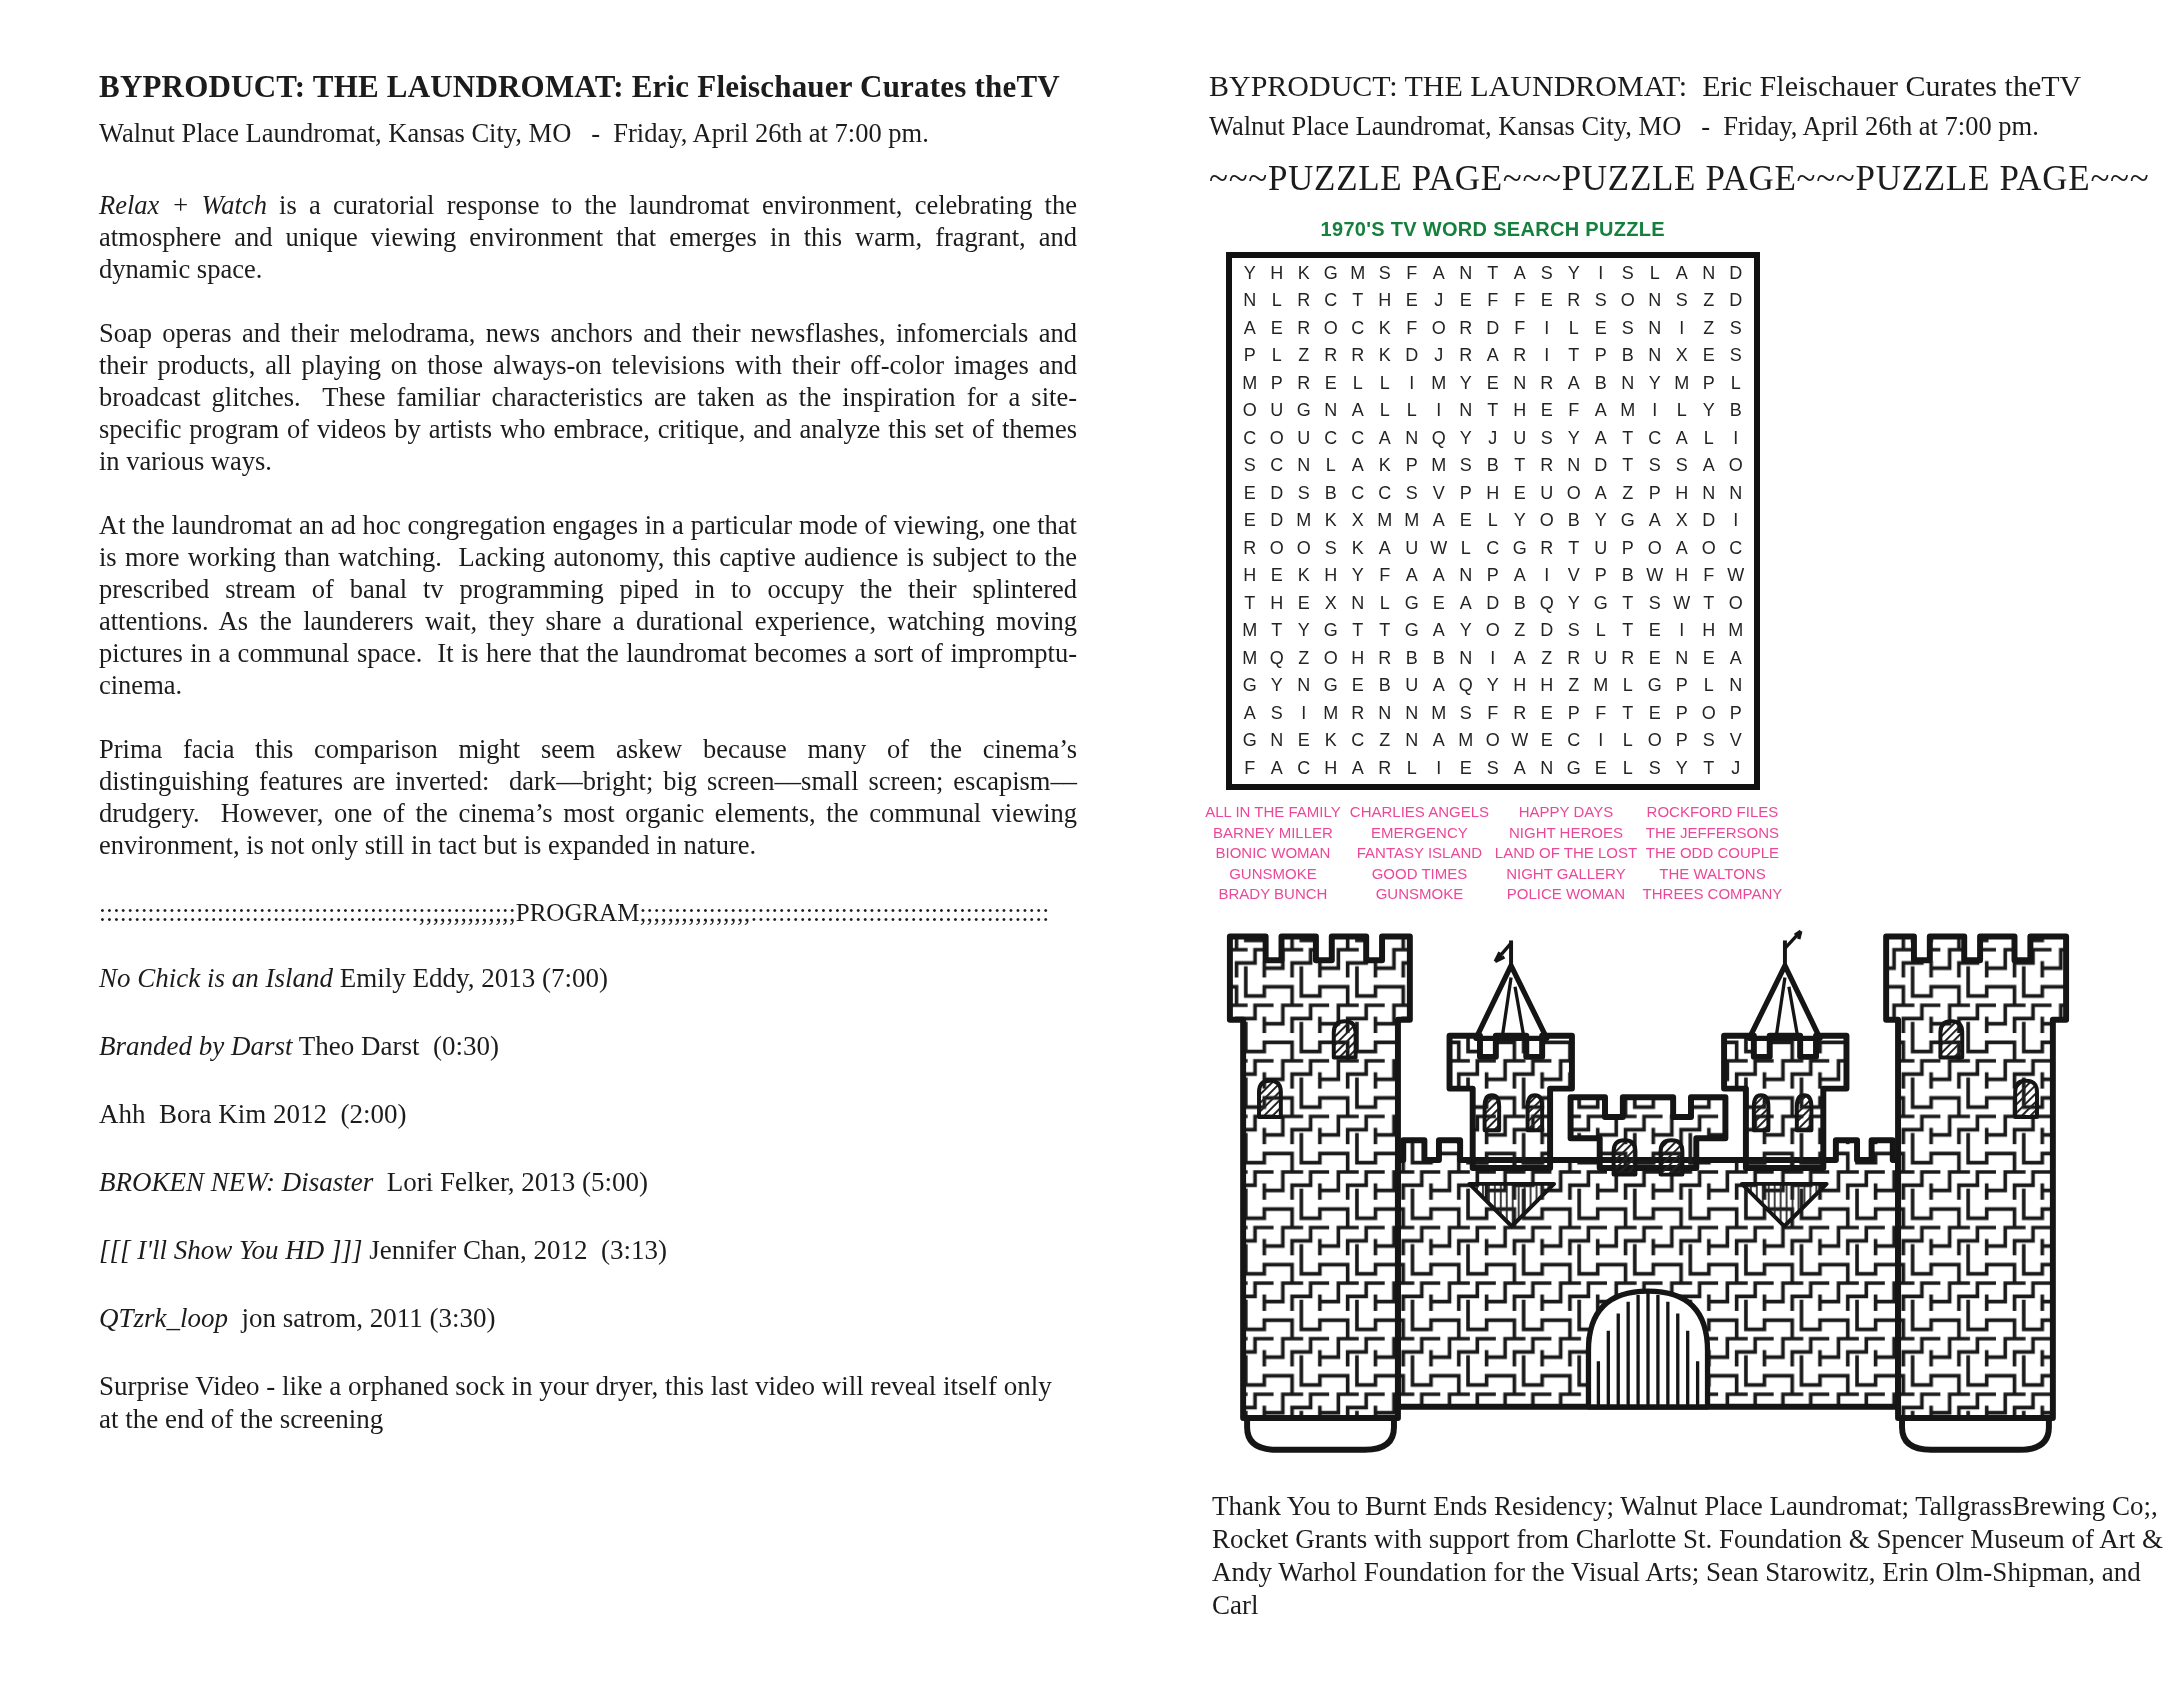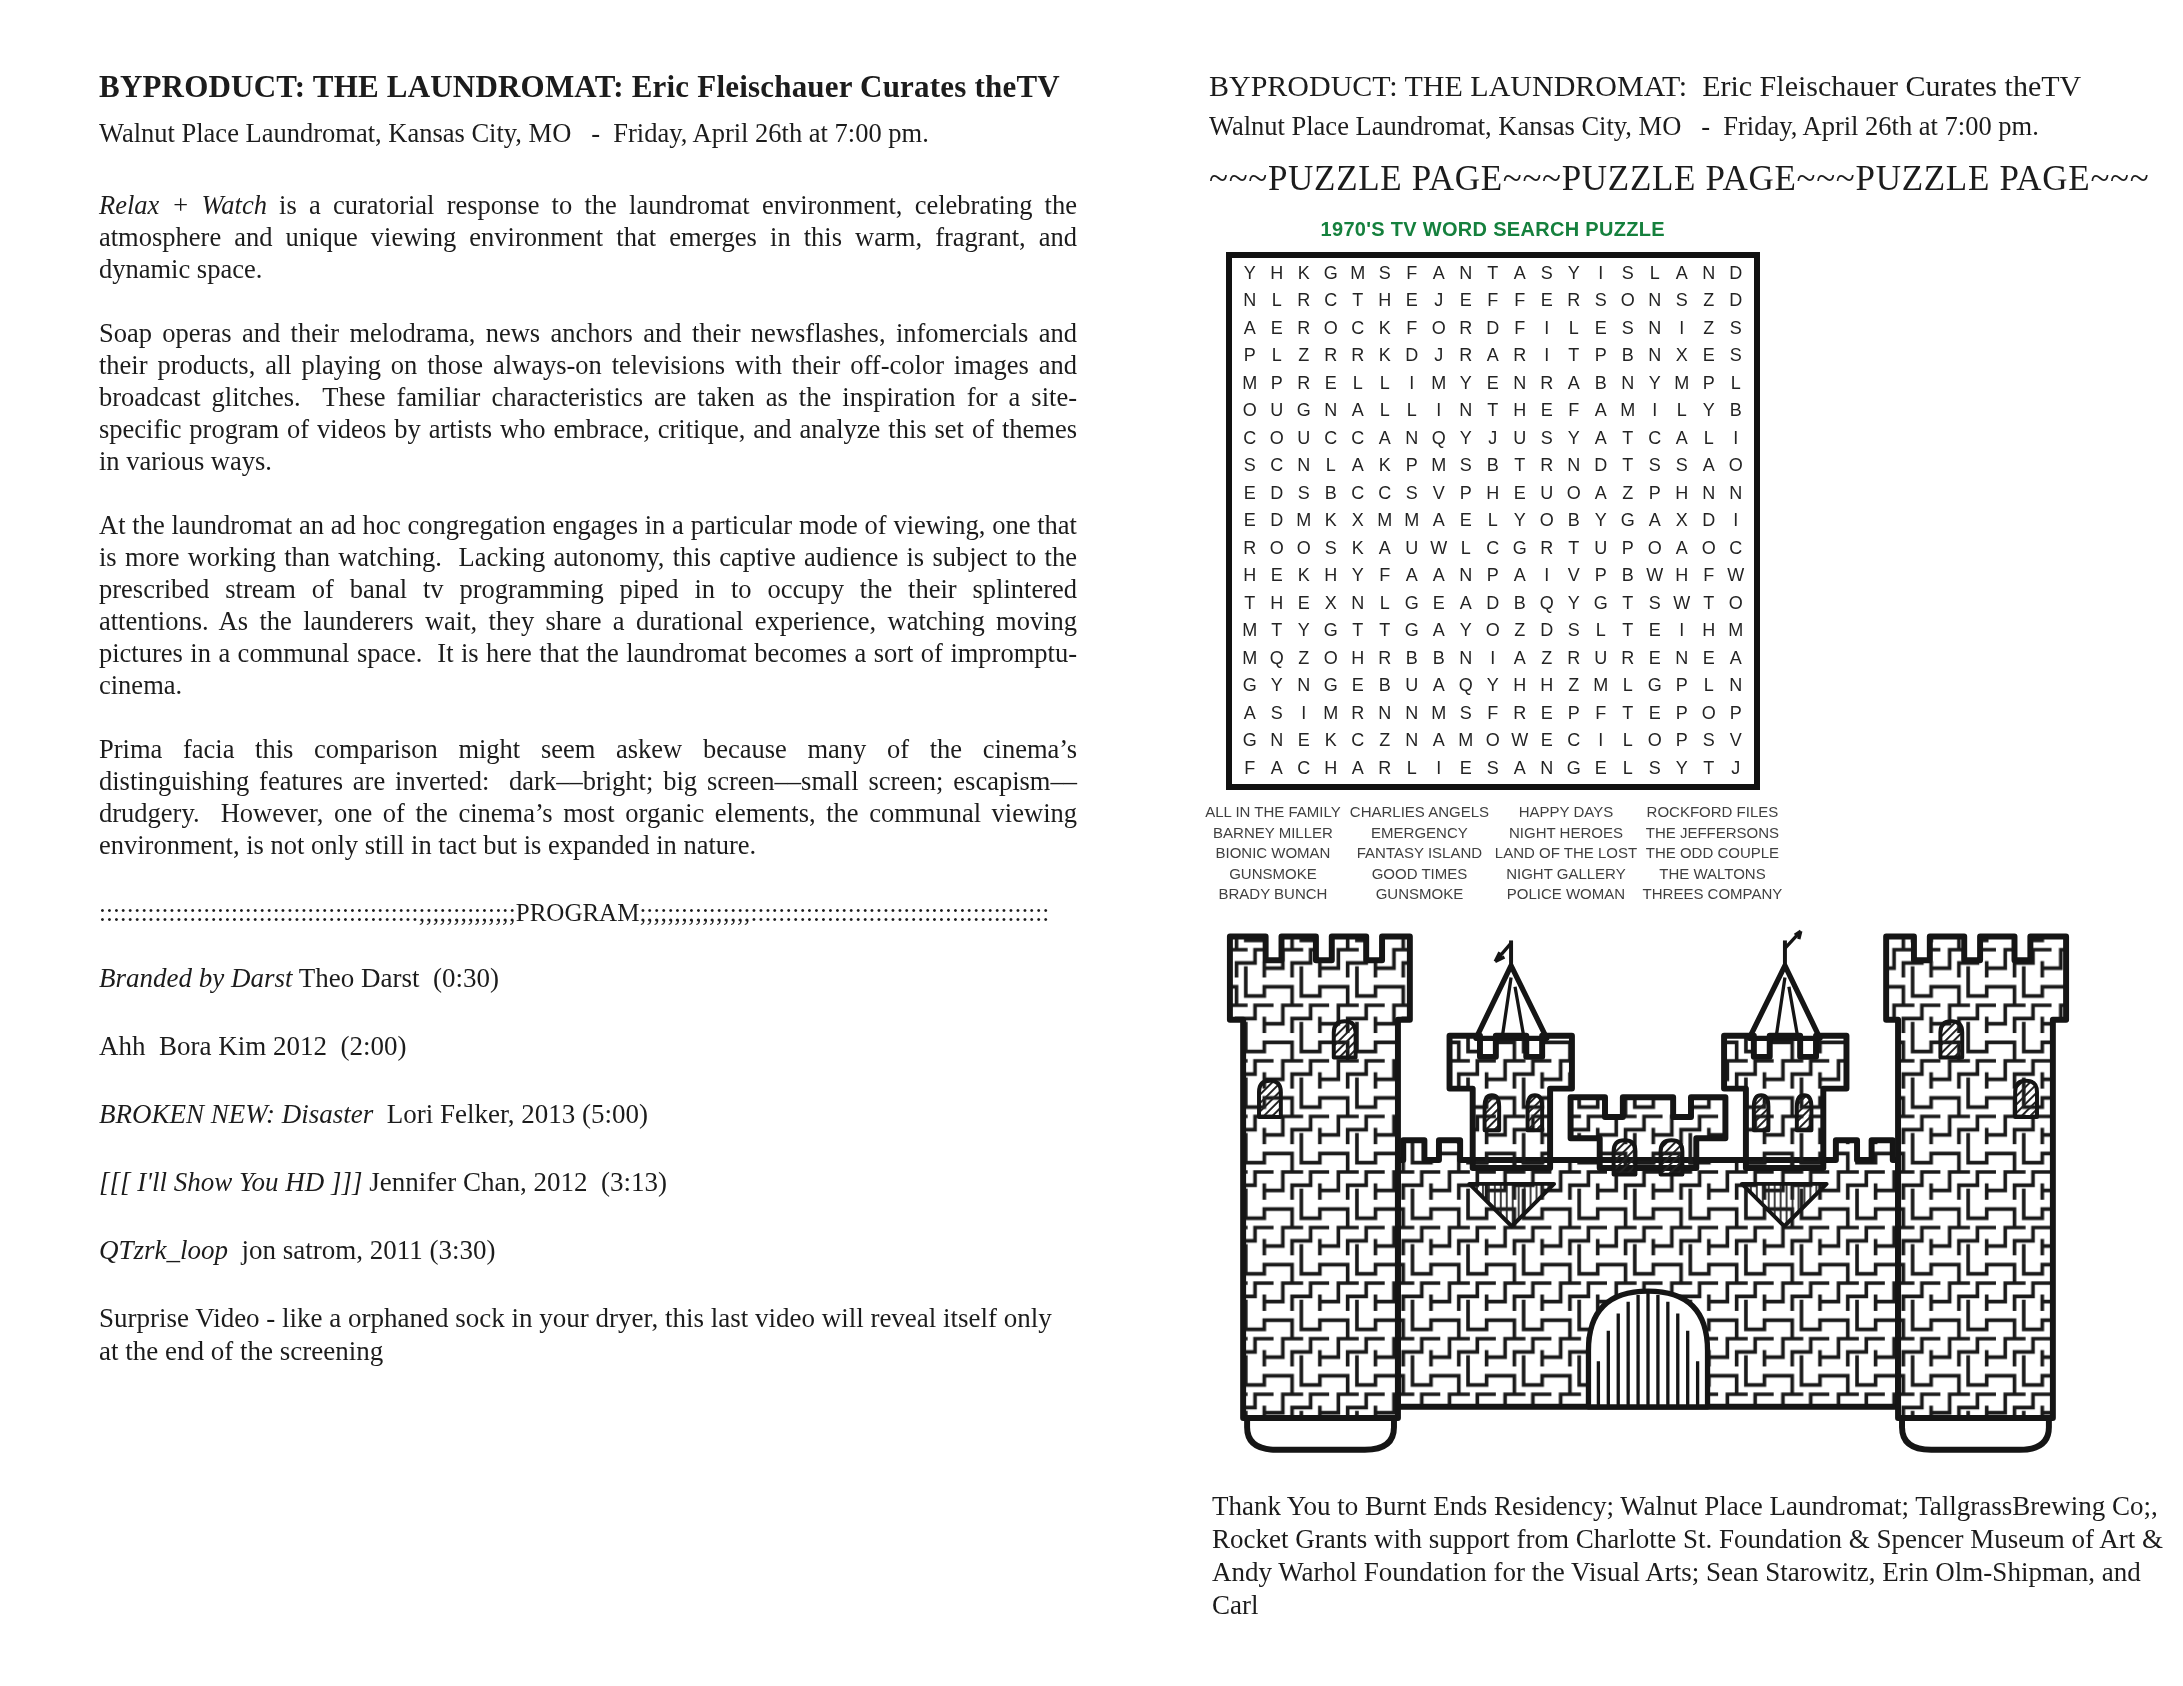--- a/index.html
+++ b/index.html
@@ -27,21 +27,21 @@
   .puzzle-wrap { position: absolute; left: -9.3px; top: 149px; width: 586px; text-align: center; }
   .ws-title { font-family: "Liberation Sans", sans-serif; font-weight: 700; font-size: 20px;
     letter-spacing: 0.3px; margin-bottom: 10.6px; color: #15803d; }
   .ws-grid { display: inline-block; border: 6px solid #111; padding: 2px 4.6px; background: #fff; }
   .ws-row { display: flex; }
   .ws-cell { width: 27px; height: 27.5px; line-height: 27.5px; text-align: center;
     font-family: "Liberation Sans", sans-serif; font-size: 18px; color: #242424; }
   .word-list { display: flex; justify-content: space-between; margin-top: 12px;
     font-family: "Liberation Sans", sans-serif; }
   .word-col { flex: 1; }
-  .word-item { font-size: 15px; line-height: 20.5px; color: #404040; white-space: nowrap; }
+  .word-item { font-size: 15px; line-height: 20.5px; color: #ec4899; white-space: nowrap; }
 
   .maze-box { position: absolute; left: 9.3px; top: 852px; width: 860px; height: 539px; }
   .maze-box svg { width: 100%; height: 100%; }
 
   .thanks { position: absolute; left: 3px; top: 1421px; width: 959px;
     font-size: 27px; line-height: 33px; text-align: left; }
 </style>
 </head>
 <body>
 
@@ -49,20 +49,21 @@
   <div class="title-bold">BYPRODUCT: THE LAUNDROMAT: Eric Fleischauer Curates theTV</div>
   <div class="subtitle">Walnut Place Laundromat, Kansas City, MO   -  Friday, April 26th at 7:00 pm.</div>
   <div>
       <p class="para"><i>Relax + Watch</i> is a curatorial response to the laundromat environment, celebrating the atmosphere and unique viewing environment that emerges in this warm, fragrant, and dynamic space.</p>
       <p class="para">Soap operas and their melodrama, news anchors and their newsflashes, infomercials and their products, all playing on those always-on televisions with their off-color images and broadcast glitches.  These familiar characteristics are taken as the inspiration for a site-specific program of videos by artists who embrace, critique, and analyze this set of themes in various ways.</p>
       <p class="para">At the laundromat an ad hoc congregation engages in a particular mode of viewing, one that is more working than watching.  Lacking autonomy, this captive audience is subject to the prescribed stream of banal tv programming piped in to occupy the their splintered attentions. As the launderers wait, they share a durational experience, watching moving pictures in a communal space.  It is here that the laundromat becomes a sort of impromptu-cinema.</p>
       <p class="para">Prima facia this comparison might seem askew because many of the cinema’s distinguishing features are inverted:  dark––bright; big screen––small screen; escapism––drudgery.  However, one of the cinema’s most organic elements, the communal viewing environment, is not only still in tact but is expanded in nature.</p>
     </div>
   <div class="divider">::::::::::::::::::::::::::::::::::::::::::::::;;;;;;;;;;;;;;PROGRAM;;;;;;;;;;;;;;;;:::::::::::::::::::::::::::::::::::::::::::</div>
   <div>
+      <div class="program-item"><i>No Chick is an Island</i> Emily Eddy, 2013 (7:00)</div>
       <div class="program-item"><i>Branded by Darst</i> Theo Darst  (0:30)</div>
       <div class="program-item">Ahh  Bora Kim 2012  (2:00)</div>
       <div class="program-item"><i>BROKEN NEW: Disaster</i>  Lori Felker, 2013 (5:00)</div>
       <div class="program-item"><i>[[[ I'll Show You HD ]]]</i> Jennifer Chan, 2012  (3:13)</div>
       <div class="program-item"><i>QTzrk_loop</i>  jon satrom, 2011 (3:30)</div>
       <div class="program-item">Surprise Video - like a orphaned sock in your dryer, this last video will reveal itself only at the end of the screening</div>
     </div>
 </div>
 
 <div class="page" id="pageR">

